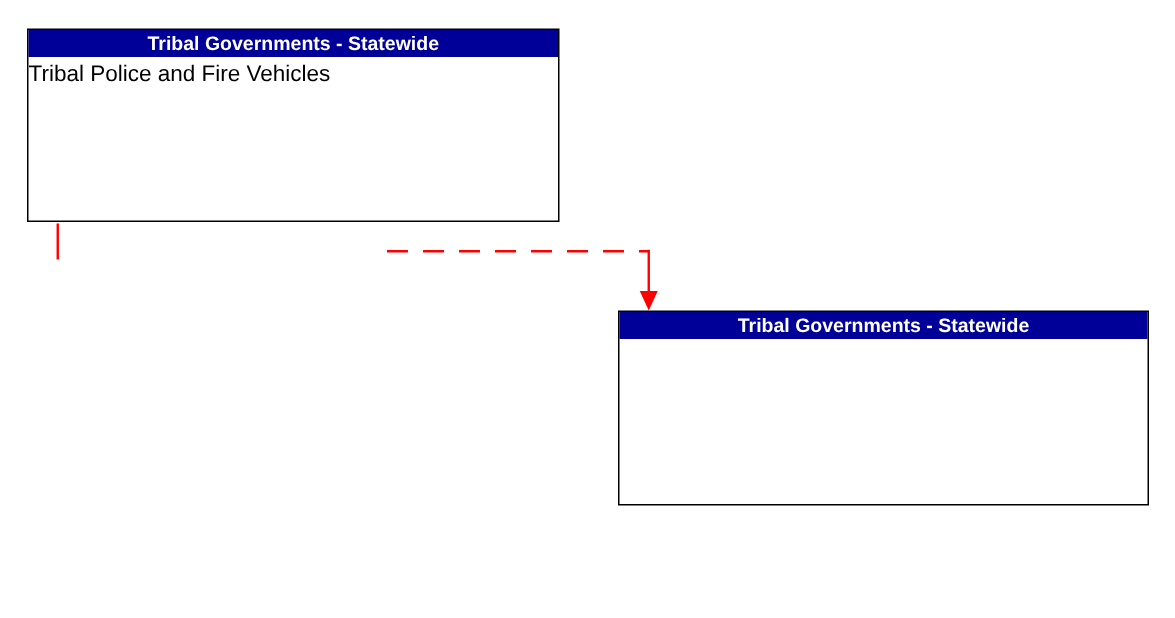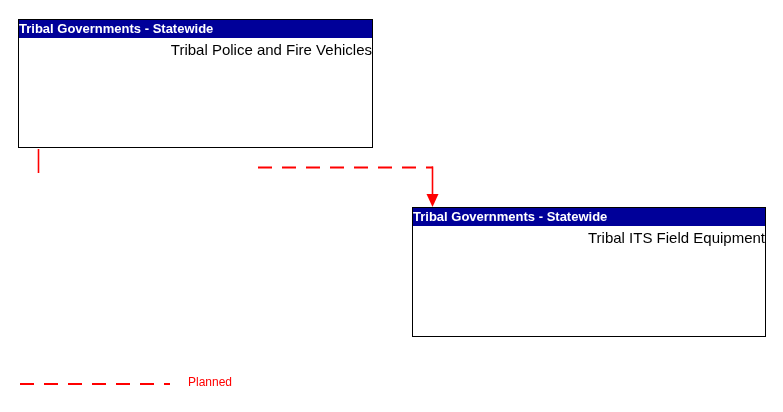--- a/index.html
+++ b/index.html
@@ -33,31 +33,32 @@
     z-index: 3;
   }
   .ele-box-header {
     box-sizing: border-box;
     height: 18px;
     line-height: 18px;
     background: #000099;
     color: #ffffff;
     font-size: 13px;
     font-weight: bold;
+    text-align: center;
     white-space: nowrap;
     overflow: hidden;
     letter-spacing: 0px;
   }
   .ele-box-body {
     box-sizing: border-box;
     padding-top: 3px;
     color: #000000;
     font-size: 15px;
     font-weight: normal;
-    text-align: right;
+    text-align: left;
     white-space: nowrap;
     overflow: hidden;
   }
 
   #box-source {
     left: 18px;
     top: 19px;
     width: 355px;
     height: 129px;
   }
@@ -134,23 +135,16 @@
   </svg>
 
 
   <div class="ele-box" id="box-source">
     <div class="ele-box-header">Tribal Governments - Statewide</div>
     <div class="ele-box-body">Tribal Police and Fire Vehicles</div>
   </div>
 
   <div class="ele-box" id="box-target">
     <div class="ele-box-header">Tribal Governments - Statewide</div>
-    <div class="ele-box-body">Tribal ITS Field Equipment</div>
   </div>
 
-  <div id="legend">
-    <svg id="legend-swatch-planned" viewBox="0 0 150 2" width="150" height="2" xmlns="http://www.w3.org/2000/svg" preserveAspectRatio="none">
-      <line x1="0" y1="1" x2="150" y2="1" stroke="#ff0000" stroke-width="2" stroke-dasharray="14 10"></line>
-    </svg>
-    <div id="legend-label-planned">Planned</div>
-  </div>
 
 </div>
 
 </body></html>

